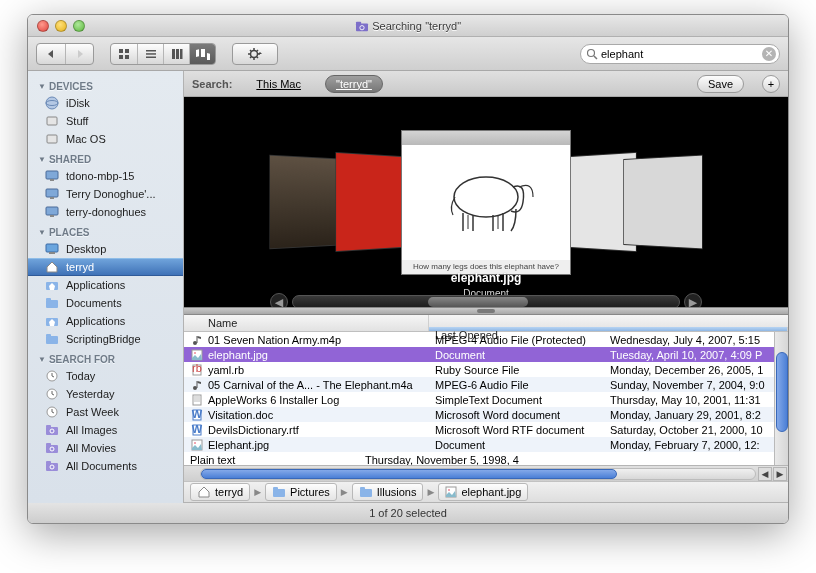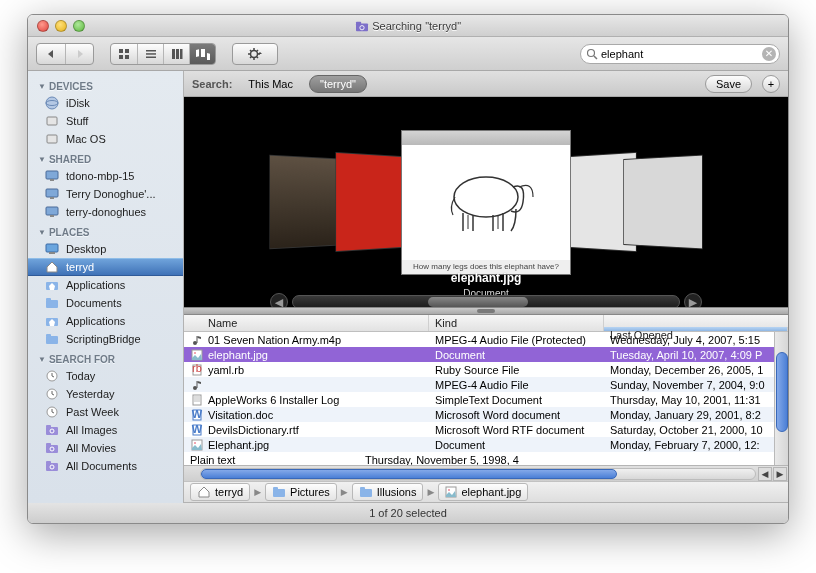--- a/index.html
+++ b/index.html
@@ -28,23 +28,23 @@
   .search .mag { position:absolute; left:5px; top:3px; color:#666; }
   .search .clr { position:absolute; right:3px; top:2px; width:14px; height:14px; border-radius:50%; background:#b4b4b4; color:#fff; display:flex; align-items:center; justify-content:center; font-size:10px; line-height:1; }
   .body { flex:1; display:flex; overflow:hidden; }
   .sidebar { width: 156px; background: linear-gradient(#e4eaf0,#d9e1ea); border-right:1px solid #b2b2b2; overflow:auto; padding: 4px 0; }
   .shdr { color:#6f7b88; font-size:10px; font-weight:bold; padding: 6px 8px 2px 10px; text-shadow:0 1px 0 #f3f7fb; display:flex; align-items:center; gap:3px; }
   .shdr .tri { font-size:8px; }
   .sitem { height:18px; display:flex; align-items:center; gap:6px; padding:0 6px 0 16px; color:#1c1c1c; border-radius:0; cursor:default; }
   .sitem .ico { width:16px; height:14px; display:flex; align-items:center; justify-content:center; }
   .sitem.sel { background: linear-gradient(#6fa3db, #3f72b7); color:#fff; border-top:1px solid #8fbde7; border-bottom:1px solid #2f5a98; }
   .main { flex:1; display:flex; flex-direction:column; background:#fff; }
-  .searchbar { height:26px; background: linear-gradient(#e0e0e0,#c9c9c9); border-bottom:1px solid #a8a8a8; display:flex; align-items:center; padding:0 8px; gap:6px; }
+  .searchbar { height:26px; background: linear-gradient(#e0e0e0,#c9c9c9); border-bottom:1px solid #a8a8a8; display:flex; align-items:center; padding:0 8px; gap:14px; }
   .searchbar .lbl { color:#555; font-weight:bold; }
-  .scope { padding:2px 10px; border-radius:9px; }
+  .scope { padding:2px 10px; border-radius:9px;text-decoration:underline; }
   .scope.active { background: linear-gradient(#9f9f9f,#777); color:#fff; border:1px solid #666; }
   .searchbar .save { margin-left:auto; background:linear-gradient(#fdfdfd,#d8d8d8); border:1px solid #9a9a9a; border-radius:10px; height:18px; padding:0 10px; display:flex; align-items:center; }
   .searchbar .plus { width:18px; height:18px; border-radius:9px; background:linear-gradient(#fdfdfd,#d8d8d8); border:1px solid #9a9a9a; display:flex; align-items:center; justify-content:center; margin-left:4px;}
   .coverflow { height: 210px; background:#000; position:relative; overflow:hidden; }
   .cf-stage { position:absolute; inset:0; display:flex; align-items:center; justify-content:center; perspective:900px; }
   .cf-card { position:absolute; width:120px; height:100px; background:#eee; border:1px solid #333; }
   .cf-card.l2 { transform: translateX(-175px) rotateY(55deg) scale(.9); background:linear-gradient(#5d5042,#2b231a); }
   .cf-card.l1 { transform: translateX(-110px) rotateY(55deg) scale(.95); background:#c9251a; }
   .cf-card.r1 { transform: translateX(110px) rotateY(-55deg) scale(.95); background:#e5e5e5; }
   .cf-card.r2 { transform: translateX(175px) rotateY(-55deg) scale(.9); background:#d8d8d8; }
@@ -404,21 +404,20 @@
       </div>
 
       <div class="divider">
           <div class="dim"></div>
         </div>
 
       <div class="cols">
         <div class="c1">
             <span style="padding-left:18px">Name</span>
           </div>
-        <div class="c2">Kind</div>
         <div class="c3 sorted">Last Opened</div>
       </div>
 
       <div class="list" id="list">
         <div class="row">
             <div class="c1">
               <span class="fico">
                 <svg width="12" height="12" viewBox="0 0 12 12">
                   <circle cx="4" cy="9" r="2" fill="#555"></circle>
                   <rect x="5.5" y="2" width="1" height="7" fill="#555"></rect>
@@ -459,22 +458,23 @@
           </div>
           <div class="row alt">
             <div class="c1">
               <span class="fico">
                 <svg width="12" height="12" viewBox="0 0 12 12">
                   <circle cx="4" cy="9" r="2" fill="#555"></circle>
                   <rect x="5.5" y="2" width="1" height="7" fill="#555"></rect>
                   <path d="M6.5 2 L10 3 L10 5 L6.5 4 Z" fill="#555"></path>
                 </svg>
               </span>
-            </div>
-            <div class="c2">MPEG-4 Audio File</div>
+              <span>05 Carnival of the A... - The Elephant.m4a</span>
+            </div>
+            <div class="c2">MPEG-6 Audio File</div>
             <div class="c3">Sunday, November 7, 2004, 9:0</div>
           </div>
           <div class="row">
             <div class="c1">
               <span class="fico">
                 <svg width="12" height="12" viewBox="0 0 12 12">
                   <rect x="2" y="1" width="8" height="10" fill="#fff" stroke="#999"></rect>
                   <line x1="3" y1="3" x2="9" y2="3" stroke="#bbb"></line>
                   <line x1="3" y1="5" x2="9" y2="5" stroke="#bbb"></line>
                   <line x1="3" y1="7" x2="9" y2="7" stroke="#bbb"></line>

